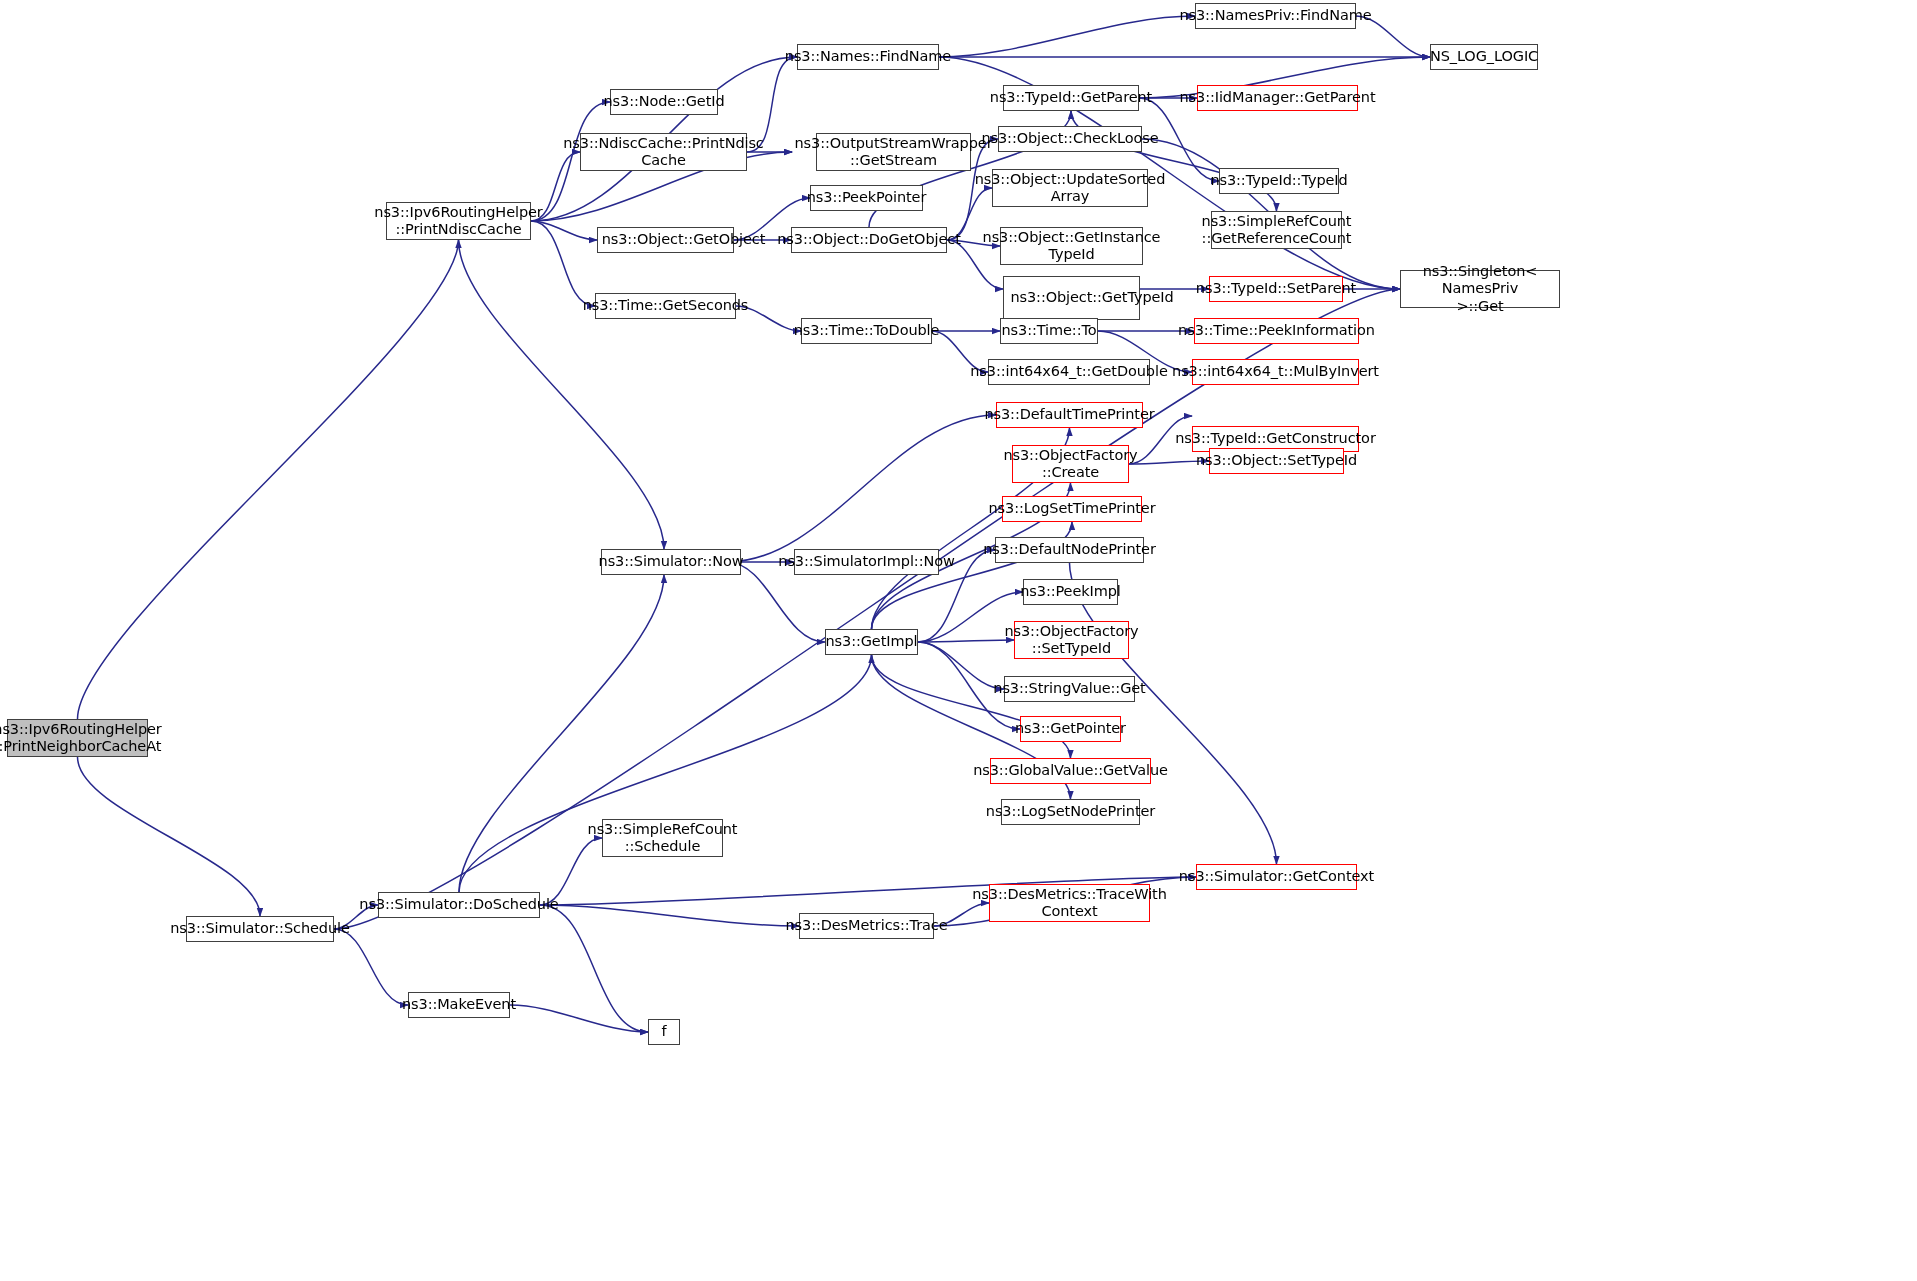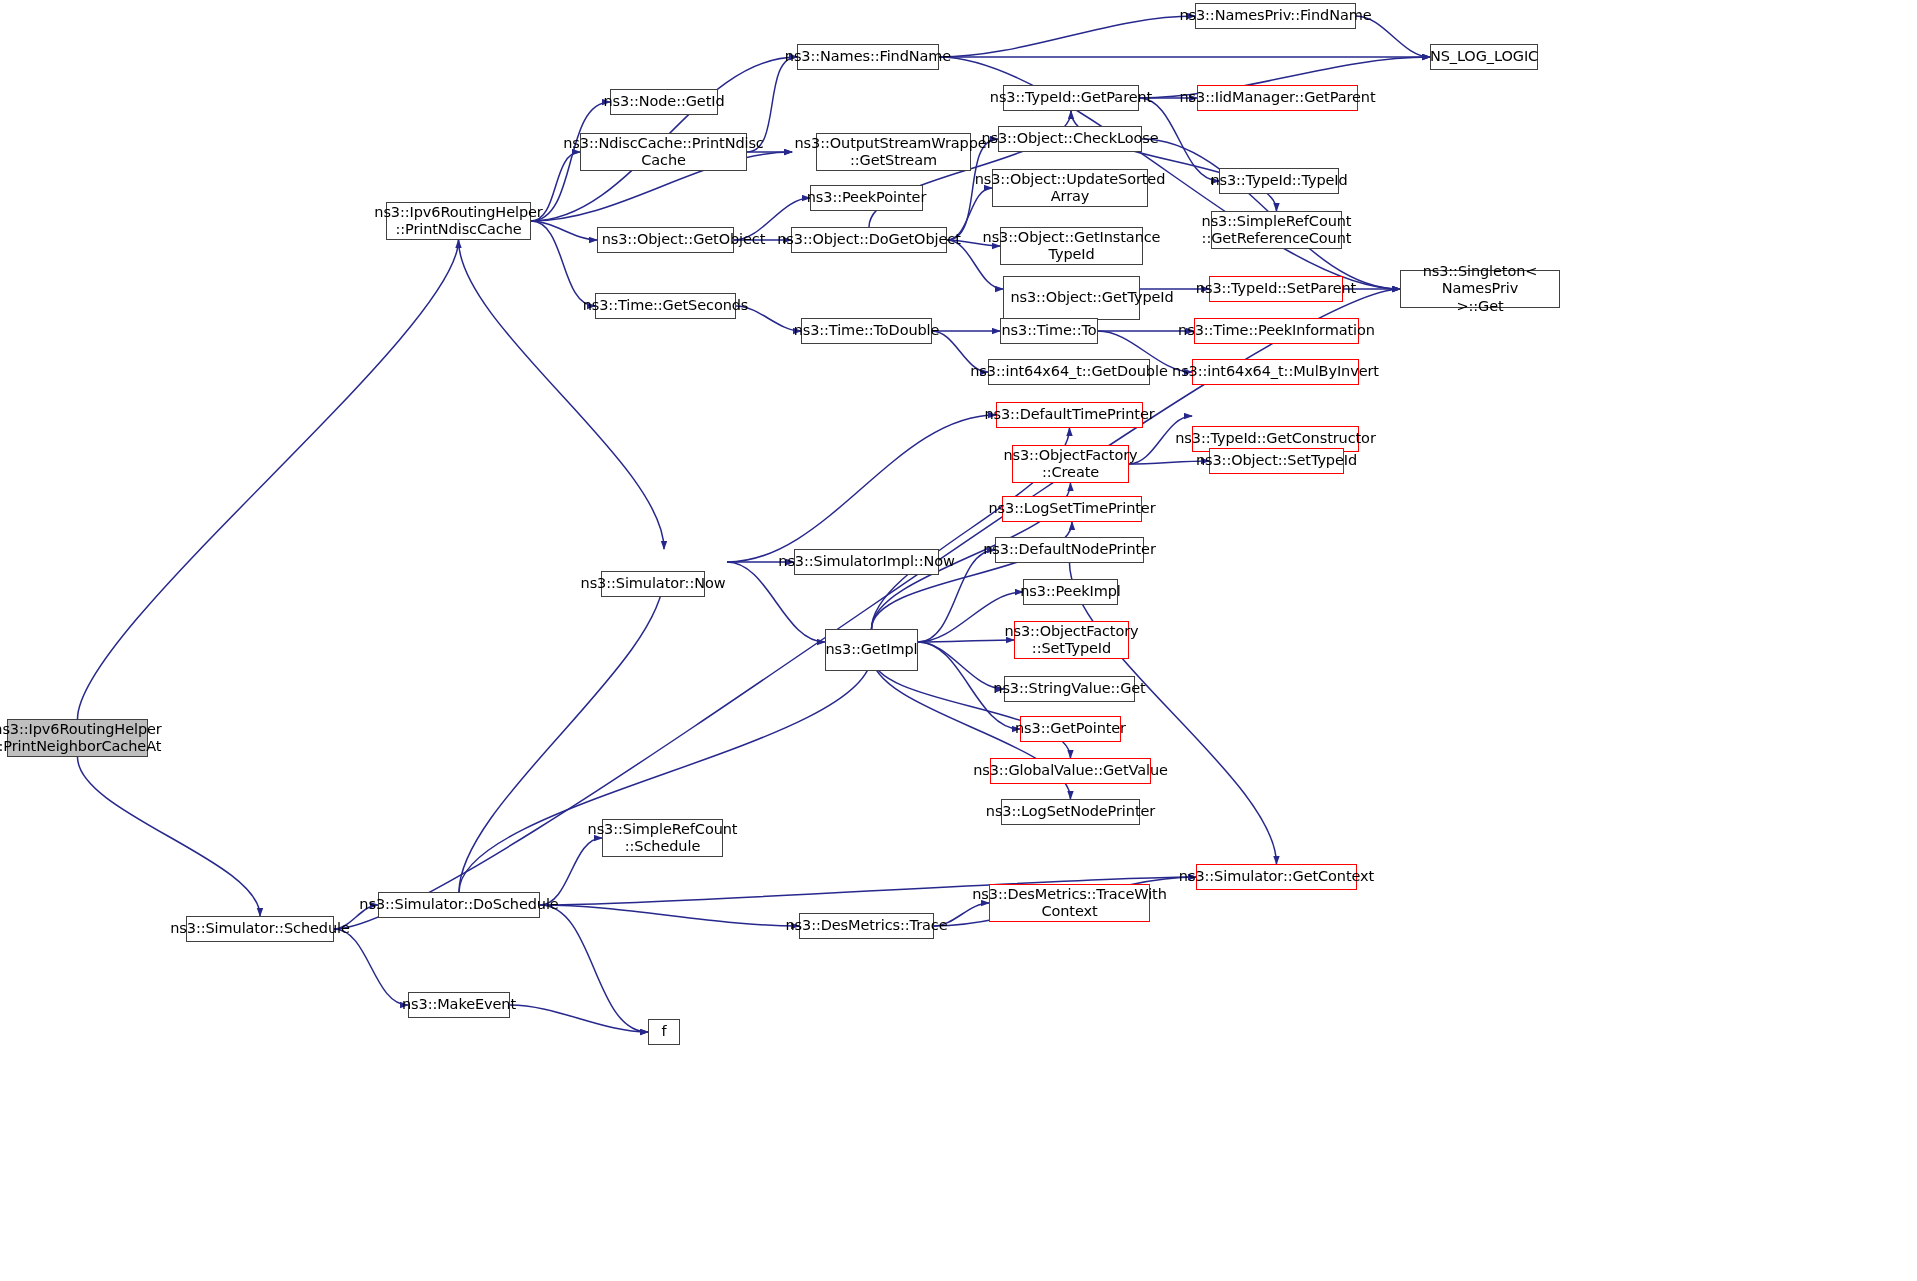--- a/index.html
+++ b/index.html
@@ -149,24 +149,24 @@
       <div class="node red" style="left: 1194px; top: 318px; width: 165px; height: 26px;">ns3::Time::PeekInformation</div>
       <div class="node" style="left: 988px; top: 359px; width: 162px; height: 26px;">ns3::int64x64_t::GetDouble</div>
       <div class="node red" style="left: 1192px; top: 359px; width: 167px; height: 26px;">ns3::int64x64_t::MulByInvert</div>
       <div class="node red" style="left: 996px; top: 402px; width: 147px; height: 26px;">ns3::DefaultTimePrinter</div>
       <div class="node red" style="left: 1192px; top: 403px; width: 167px; height: 26px; margin-top: 23px;">ns3::TypeId::GetConstructor</div>
       <div class="node red" style="left: 1012px; top: 445px; width: 117px; height: 38px;">ns3::ObjectFactory
 ::Create</div>
       <div class="node red" style="left: 1209px; top: 448px; width: 135px; height: 26px;">ns3::Object::SetTypeId</div>
       <div class="node red" style="left: 1002px; top: 496px; width: 140px; height: 26px;">ns3::LogSetTimePrinter</div>
       <div class="node" style="left: 995px; top: 537px; width: 149px; height: 26px;">ns3::DefaultNodePrinter</div>
-      <div class="node" style="left: 601px; top: 571px; width: 104px; height: 26px;">ns3::Simulator::Now</div>
+      <div class="node" style="left: 601px; top: 549px; width: 140px; height: 26px;">ns3::Simulator::Now</div>
       <div class="node" style="left: 794px; top: 549px; width: 145px; height: 26px;">ns3::SimulatorImpl::Now</div>
       <div class="node" style="left: 1023px; top: 579px; width: 95px; height: 26px;">ns3::PeekImpl</div>
-      <div class="node" style="left: 825px; top: 629px; width: 93px; height: 42px;">ns3::GetImpl</div>
+      <div class="node" style="left: 825px; top: 629px; width: 93px; height: 26px;">ns3::GetImpl</div>
       <div class="node red" style="left: 1014px; top: 621px; width: 115px; height: 38px;">ns3::ObjectFactory
 ::SetTypeId</div>
       <div class="node" style="left: 1004px; top: 676px; width: 131px; height: 26px;">ns3::StringValue::Get</div>
       <div class="node red" style="left: 1020px; top: 716px; width: 101px; height: 26px;">ns3::GetPointer</div>
       <div class="node red" style="left: 990px; top: 758px; width: 161px; height: 26px;">ns3::GlobalValue::GetValue</div>
       <div class="node" style="left: 1001px; top: 799px; width: 139px; height: 26px;">ns3::LogSetNodePrinter</div>
       <div class="node" style="left: 602px; top: 819px; width: 121px; height: 38px;">ns3::SimpleRefCount
 ::Schedule</div>
       <div class="node red" style="left: 1196px; top: 864px; width: 161px; height: 26px;">ns3::Simulator::GetContext</div>
       <div class="node red" style="left: 989px; top: 884px; width: 161px; height: 38px;">ns3::DesMetrics::TraceWith

